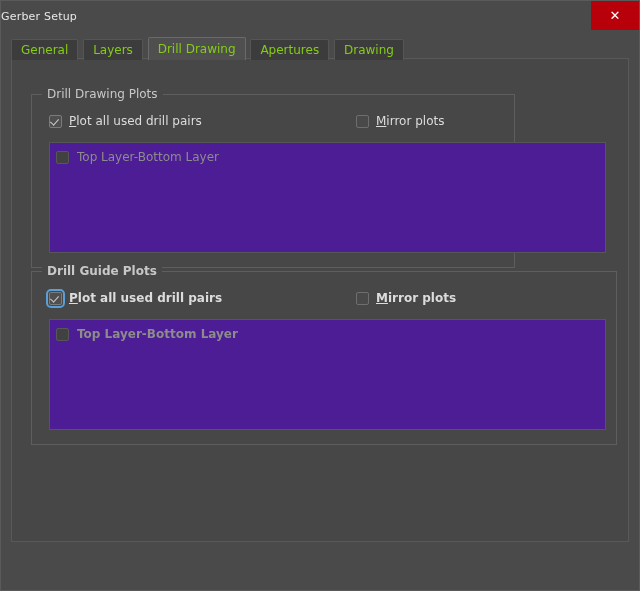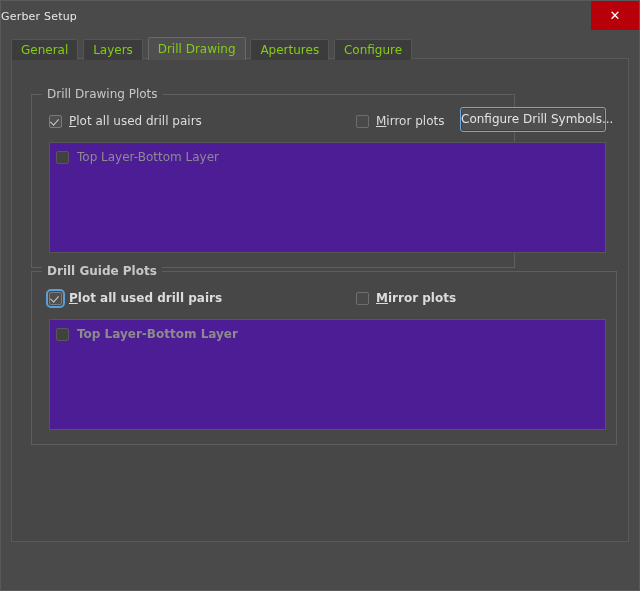--- a/index.html
+++ b/index.html
@@ -251,39 +251,38 @@
     <div class="close-btn">✕</div>
   </div>
 
   <div class="content">
 
     <div class="tabstrip">
       <div class="tab">General</div>
       <div class="tab">Layers</div>
       <div class="tab active">Drill Drawing</div>
       <div class="tab">Apertures</div>
-      <div class="tab">Configure</div>
+      <div class="tab">Drawing</div>
     </div>
 
     <div class="tabpanel">
 
       <div class="groupbox" id="group-drill-drawing">
         <div class="group-title">Drill Drawing Plots</div>
 
         <div class="cb-row" style="left:17px; top:18px;">
           <span class="cb-box checked"></span>
           <span class="cb-label"><span class="acc">P</span><span>lot all used drill pairs</span></span>
         </div>
 
         <div class="cb-row" style="left:324px; top:18px;">
           <span class="cb-box empty"></span>
           <span class="cb-label"><span class="acc">M</span><span>irror plots</span></span>
         </div>
 
-        <div class="pushbtn default" style="left:428px; top:12px; width:146px; height:25px; line-height:23px;">Configure Drill Symbols...</div>
 
         <div class="listbox" style="left:17px; top:47px; width:557px; height:111px;">
           <div class="list-item">
             <span class="cb-box empty"></span>
             <span class="li-label">Top Layer-Bottom Layer</span>
           </div>
         </div>
       </div>
 
       <div class="groupbox" id="group-drill-guide">

